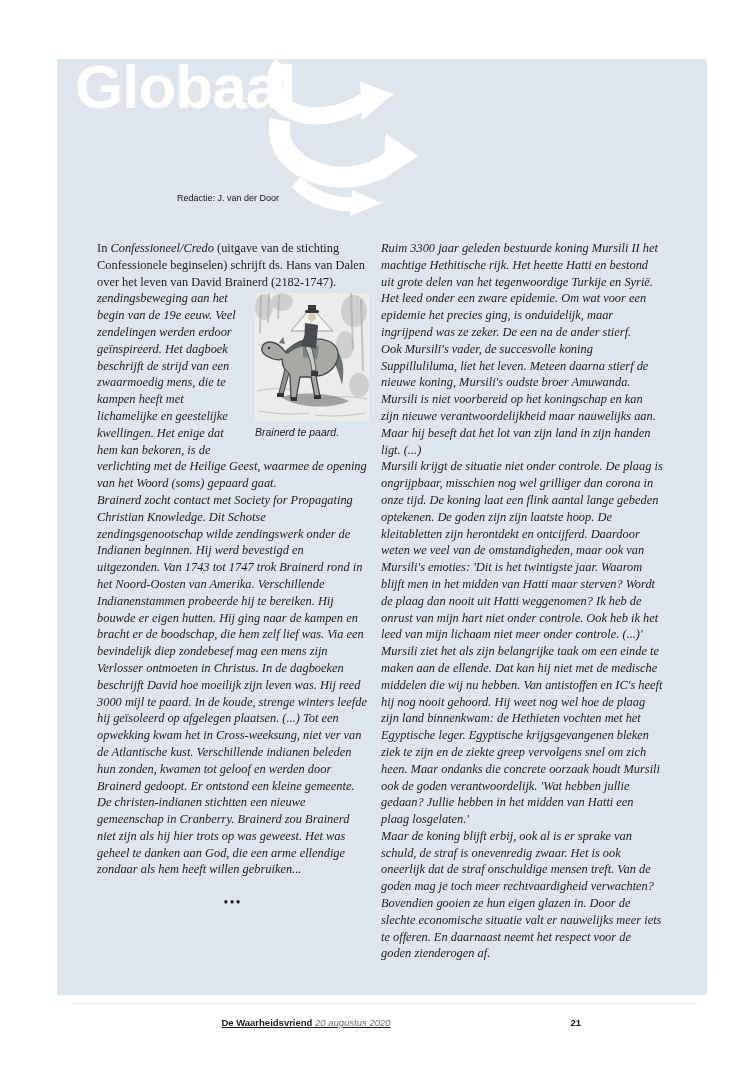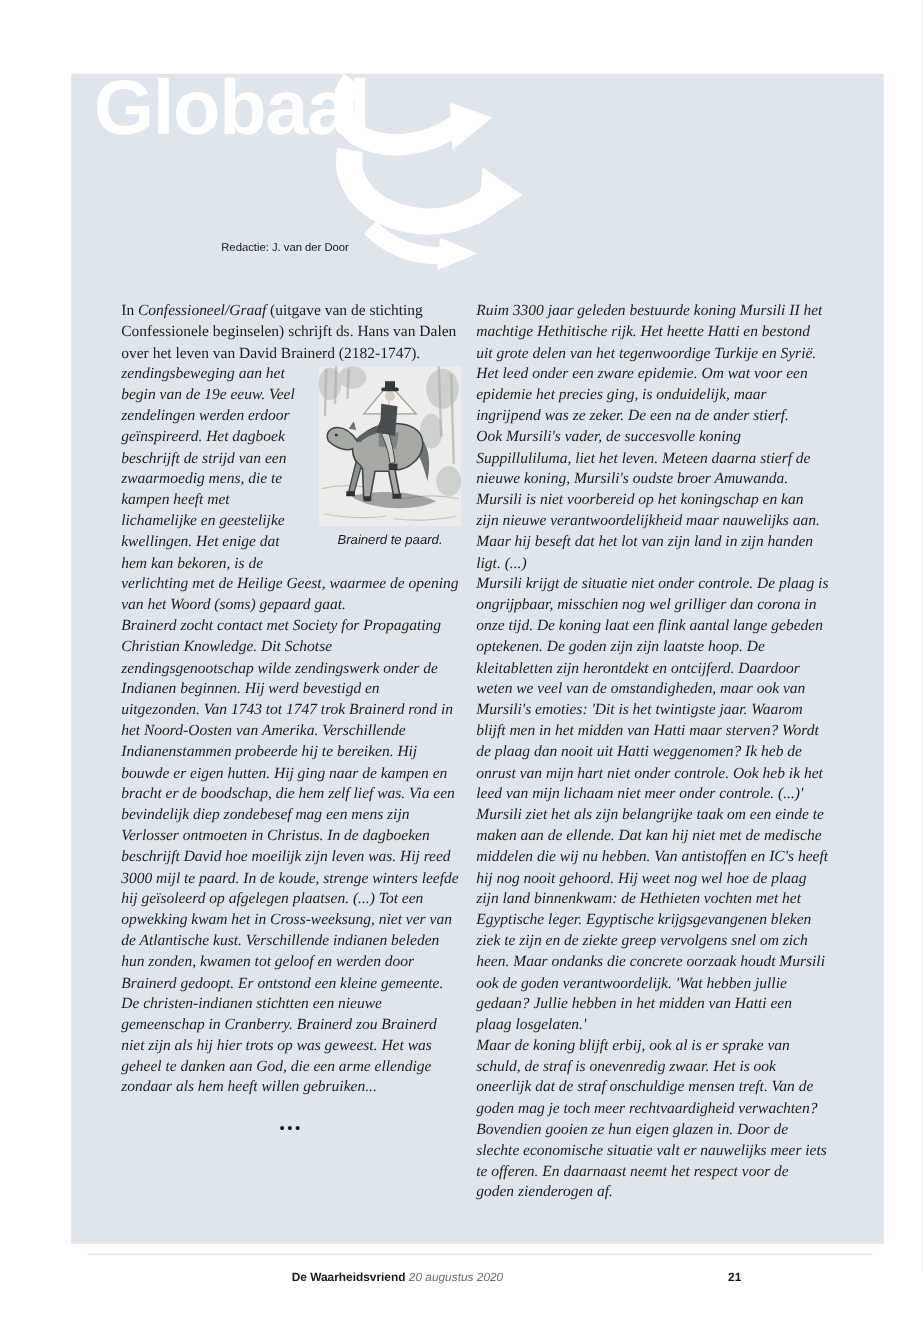--- a/index.html
+++ b/index.html
@@ -65,43 +65,43 @@
     margin: 3px 0 4px 9px;
   }
   .img-float svg { display: block; }
   .fig-caption {
     display: block;
     font-family: "Liberation Sans", sans-serif;
     font-size: 10.5px;
     line-height: 13px;
     margin-top: 5px;
     color: #1a1a1a;
-    text-align: center;
   }
   .separator {
     font-family: "Liberation Serif", "DejaVu Serif", serif;
     text-align: center;
     font-weight: bold;
     font-size: 12px;
     letter-spacing: 2px;
     color: #1a1a1a;
     margin: 17px 0 15px 0;
   }
   .footer-rule {
     position: absolute;
     left: 70px; top: 1003px;
     width: 628px; height: 1px;
     background: #e7e7e7;
   }
   .footer {
     position: absolute;
-    left: 12px; top: 1017px;
+    left: 0; top: 1017px;
     width: 612px;
     font-size: 9.5px;
     color: #1a1a1a;
+    text-decoration: underline;
   }
   .footer-center { text-align: center; }
   .pubname { font-weight: bold; }
   .pubdate { font-style: italic; color: #6e6e6e; font-weight: normal; }
   .pagenum {
     position: absolute;
     right: 31px; top: 0;
     font-weight: bold;
   }
 </style>
@@ -129,21 +129,21 @@
   <polygon fill="#ffffff" points="84,134 114,147 82,160"></polygon>
 </svg>
 
 <div class="redactie">
   <span class="lbl">Redactie:</span><span> J. van der Door</span>
 </div>
 
 <div class="columns">
 
   <div class="col-left">
-    <p class="serif"><span>In </span><span class="it">Confessioneel/Graaf</span><span> (uitgave van de stichting Confessionele beginselen) schrijft ds. Hans van Dalen over het leven van David Brainerd (2182-1747).</span></p>
+    <p class="serif"><span>In </span><span class="it">Confessioneel/Credo</span><span> (uitgave van de stichting Confessionele beginselen) schrijft ds. Hans van Dalen over het leven van David Brainerd (2182-1747).</span></p>
 
     <p class="serif it gap-top"><span class="img-float">
           <svg width="114" height="128" viewBox="0 0 114 128">
         <rect x="0" y="0" width="114" height="128" fill="#ecedea"></rect>
         <g opacity="0.5" stroke="#979c98" stroke-width="2" fill="none">
           <path d="M6,2 L5,40"></path>
               <path d="M14,0 L13,30"></path>
               <path d="M24,2 L23,26"></path>
           <path d="M96,0 L98,56"></path>
               <path d="M106,6 L108,78"></path>

